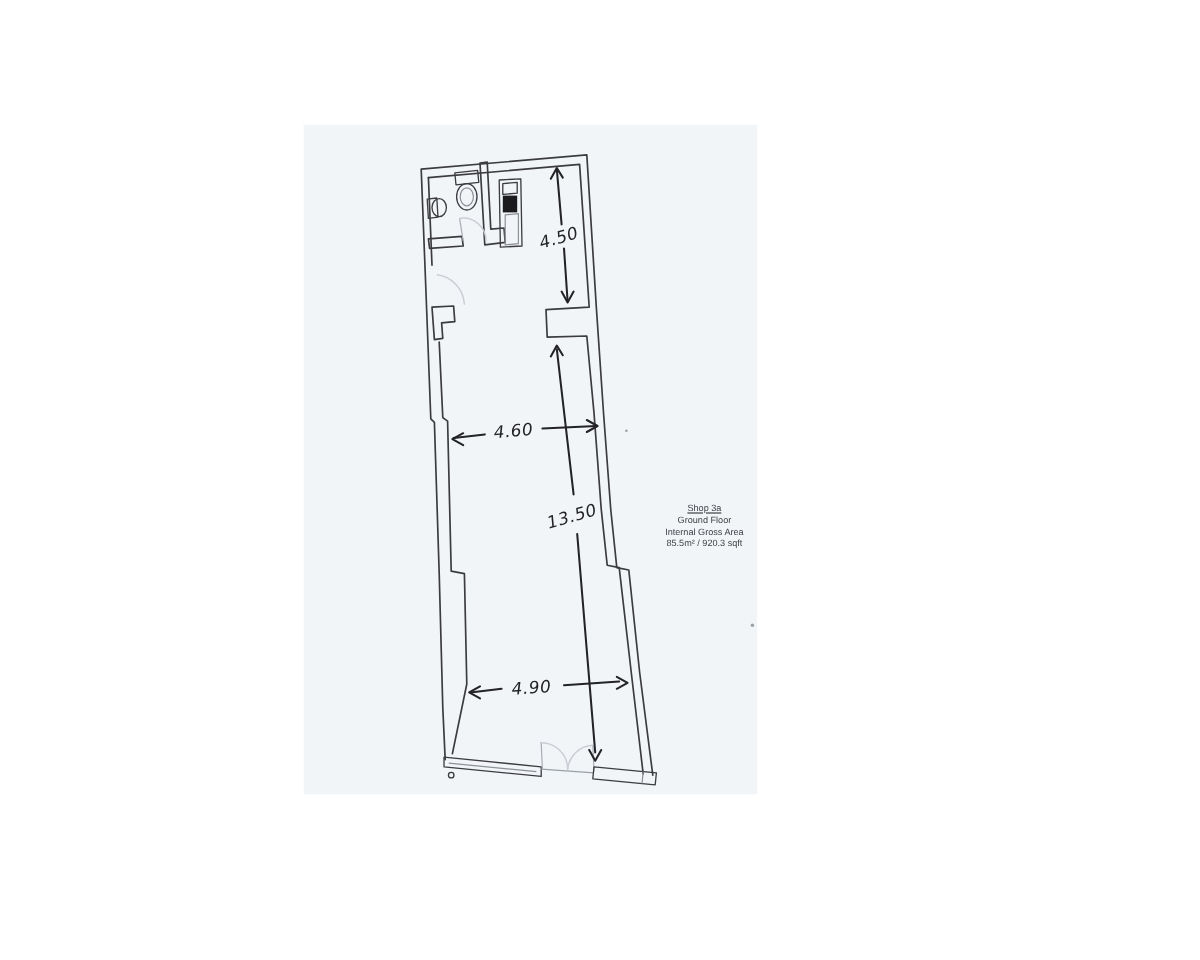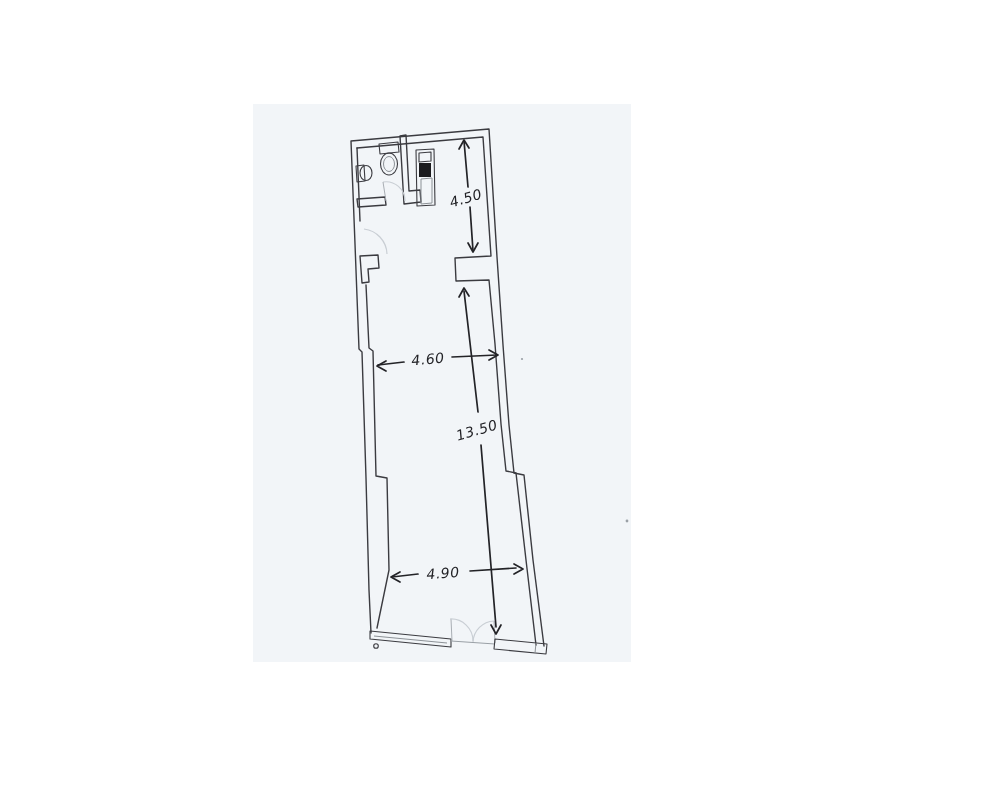--- a/index.html
+++ b/index.html
@@ -128,14 +128,20 @@
       <path class="dim" d="M 392,577 L 418,574"></path>
       <path class="dim" d="M 470,571 L 516,568"></path>
       <path class="dim" d="M 514,564 L 523,569 L 514,574"></path>
       <text class="dimtext" text-anchor="middle" dominant-baseline="middle" transform="translate(443,574) rotate(-4)">4.90</text>
     </g>
 
     <circle class="speck" cx="627" cy="521" r="1.4"></circle>
     <circle class="speck" cx="522" cy="359" r="1.1"></circle>
   </svg>
 
+  <div class="info">
+    <div class="t">Shop 3a</div>
+    <div>Ground Floor</div>
+    <div>Internal Gross Area</div>
+    <div>85.5m² / 920.3 sqft</div>
+  </div>
 
 </div>
 
 </body></html>

